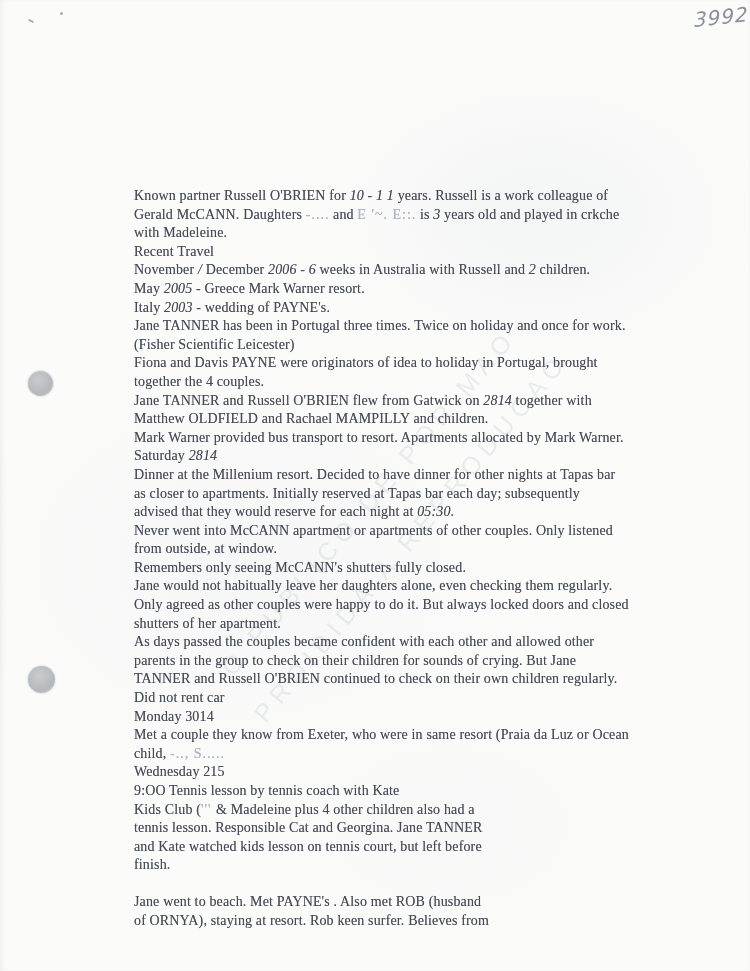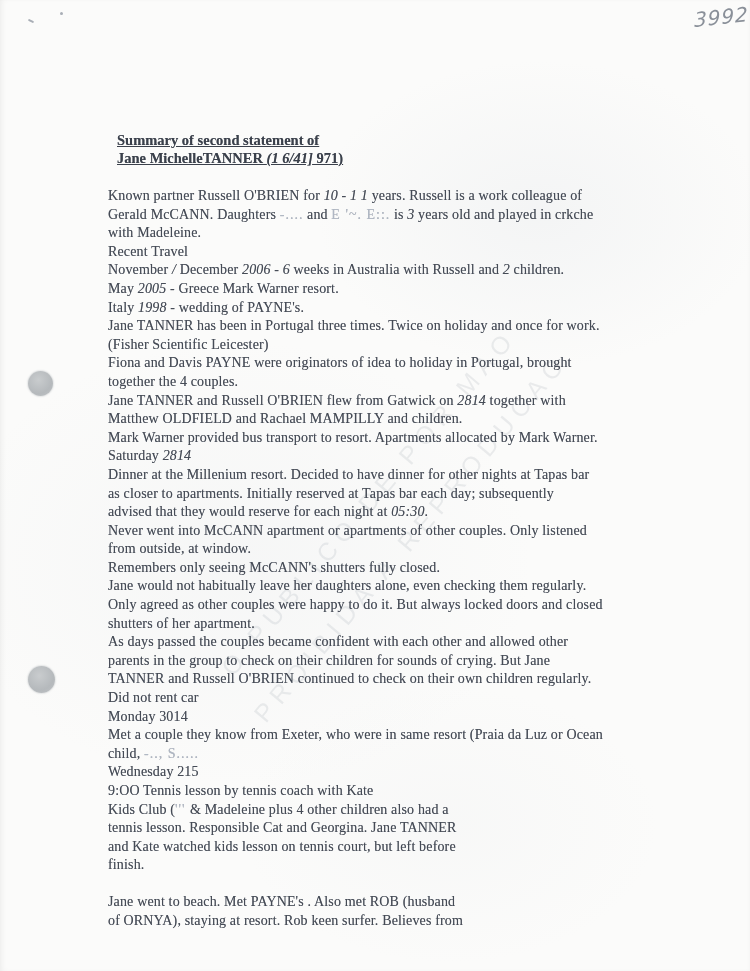--- a/index.html
+++ b/index.html
@@ -27,21 +27,21 @@
   .speck{position:absolute;background:#a9aeb6;border-radius:50%;}
   .speck.dash{width:6px;height:2px;border-radius:2px;transform:rotate(25deg);}
   .title{
     position:absolute; left:117px; top:131px;
     font-size:14.5px; font-weight:bold; color:#3a404b;
     line-height:18px;
     text-shadow:0 0 0.6px rgba(58,64,75,0.55);
   }
   .title .tline{ text-decoration:underline; white-space:nowrap;}
   .doc-body{
-    position:absolute; left:108px; top:187px;
+    position:absolute; left:134px; top:187px;
     font-size:14px; color:#454b56;
     line-height:18.6px;
     letter-spacing:0.15px;
     text-shadow:0 0 0.6px rgba(64,70,82,0.5);
   }
   .line{white-space:nowrap;}
   .it{font-style:italic;}
   .redact{
     color:#97a1b2;
     filter:blur(0.7px);
@@ -79,33 +79,29 @@
   <div class="corner-number">3992</div>
 
   <div class="hole top"></div>
   <div class="hole bottom"></div>
 
   <div class="watermark">
     <div>O PUBLICO DE POR MAO</div>
     <div>PROIBIDA A REPRODUCAO</div>
   </div>
 
-  <div class="title">
-    <div class="tline">Summary of second statement of</div>
-    <div class="tline"><span>Jane MichelleTANNER </span><span class="it">(1 6/41]</span><span> 971)</span></div>
-  </div>
 
   <div class="doc-body">
       <div class="line"><span>Known partner Russell O'BRIEN for </span><span class="it">10 - 1 1</span><span> years. Russell is a work colleague of</span></div>
       <div class="line"><span>Gerald McCANN. Daughters </span><span class="redact">-....</span><span> and </span><span class="redact">E '~. E::.</span><span>  is </span><span class="it">3</span><span> years old and played in crkche</span></div>
       <div class="line"><span>with Madeleine.</span></div>
       <div class="line"><span>Recent Travel</span></div>
       <div class="line"><span>November </span><span class="it">/</span><span> December </span><span class="it">2006 - 6</span><span> weeks in Australia with Russell and </span><span class="it">2</span><span> children.</span></div>
       <div class="line"><span>May </span><span class="it">2005</span><span> - Greece Mark Warner resort.</span></div>
-      <div class="line"><span>Italy </span><span class="it">1998</span><span> - wedding of PAYNE's.</span></div>
+      <div class="line"><span>Italy </span><span class="it">2003</span><span> - wedding of PAYNE's.</span></div>
       <div class="line"><span>Jane TANNER has been in Portugal three times. Twice on holiday and once for work.</span></div>
       <div class="line"><span>(Fisher Scientific Leicester)</span></div>
       <div class="line"><span>Fiona and Davis PAYNE were originators of idea to holiday in Portugal, brought</span></div>
       <div class="line"><span>together the 4 couples.</span></div>
       <div class="line"><span>Jane TANNER and Russell O'BRIEN flew from Gatwick on </span><span class="it">2814</span><span> together with</span></div>
       <div class="line"><span>Matthew OLDFIELD and Rachael MAMPILLY and children.</span></div>
       <div class="line"><span>Mark Warner provided bus transport to resort. Apartments allocated by Mark Warner.</span></div>
       <div class="line"><span>Saturday </span><span class="it">2814</span></div>
       <div class="line"><span>Dinner at the Millenium resort. Decided to have dinner for other nights at Tapas bar</span></div>
       <div class="line"><span>as closer to apartments. Initially reserved at Tapas bar each day; subsequently</span></div>

